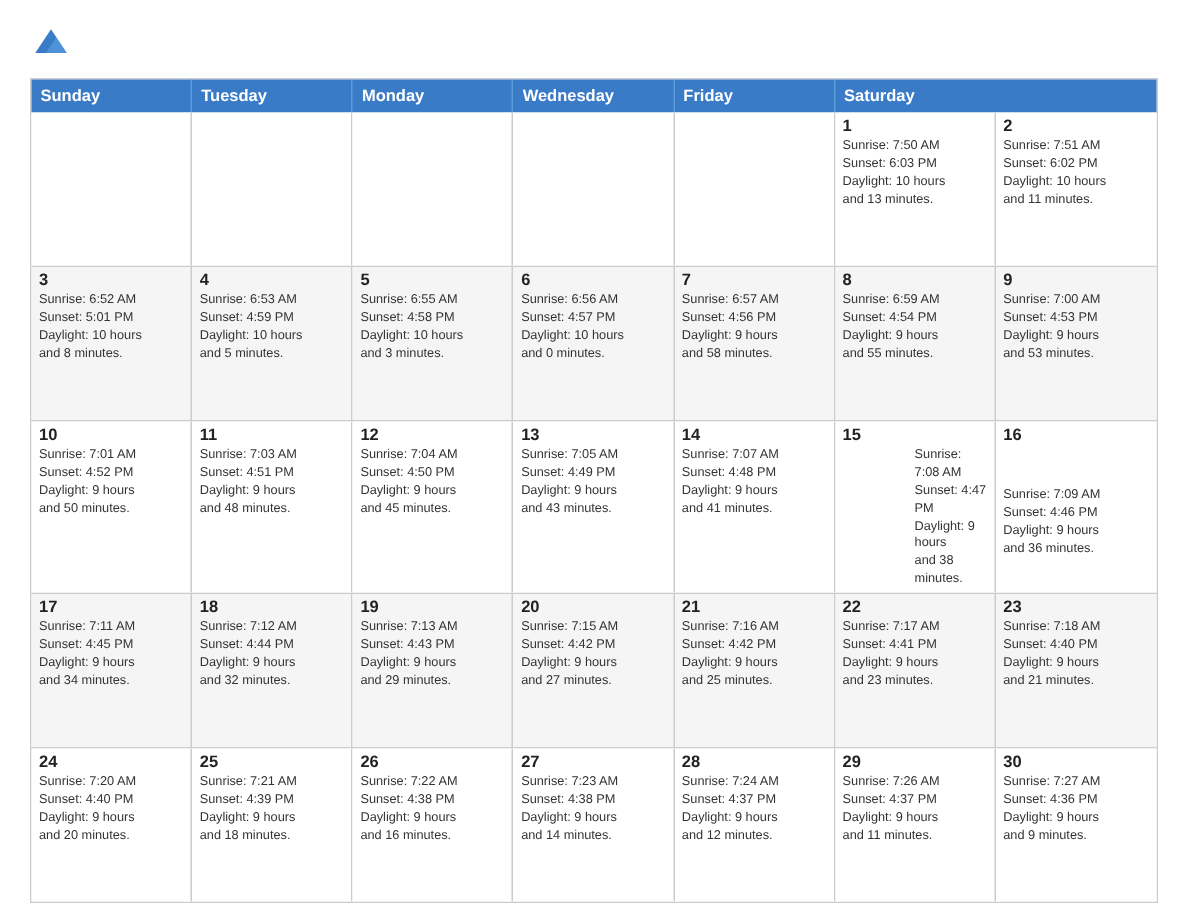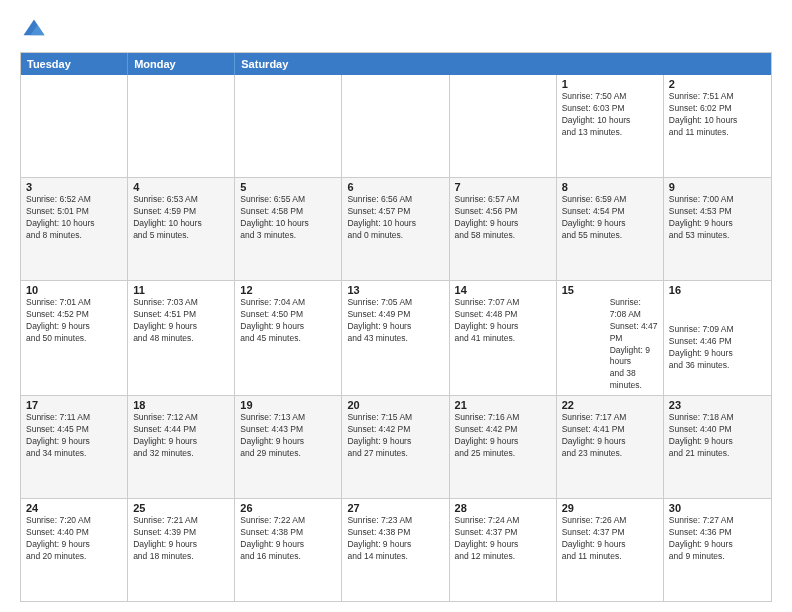--- a/index.html
+++ b/index.html
@@ -122,22 +122,25 @@
       </div>
     </div>
     <div class="title-block">
       <div class="month-title"></div>
       <div class="subtitle"></div>
     </div>
   </div>
 
   <div class="calendar">
     <div class="cal-header">
+    <div class="cal-header-cell">Sunday</div>
         <div class="cal-header-cell">Tuesday</div>
         <div class="cal-header-cell">Monday</div>
+        <div class="cal-header-cell">Wednesday</div>
+        <div class="cal-header-cell">Friday</div>
         <div class="cal-header-cell">Saturday</div>
       </div>
     <div class="cal-body">
     <div class="cal-row">
           <div class="cal-cell"></div>
           <div class="cal-cell"></div>
           <div class="cal-cell"></div>
           <div class="cal-cell"></div>
           <div class="cal-cell"></div>
           <div class="cal-cell">

